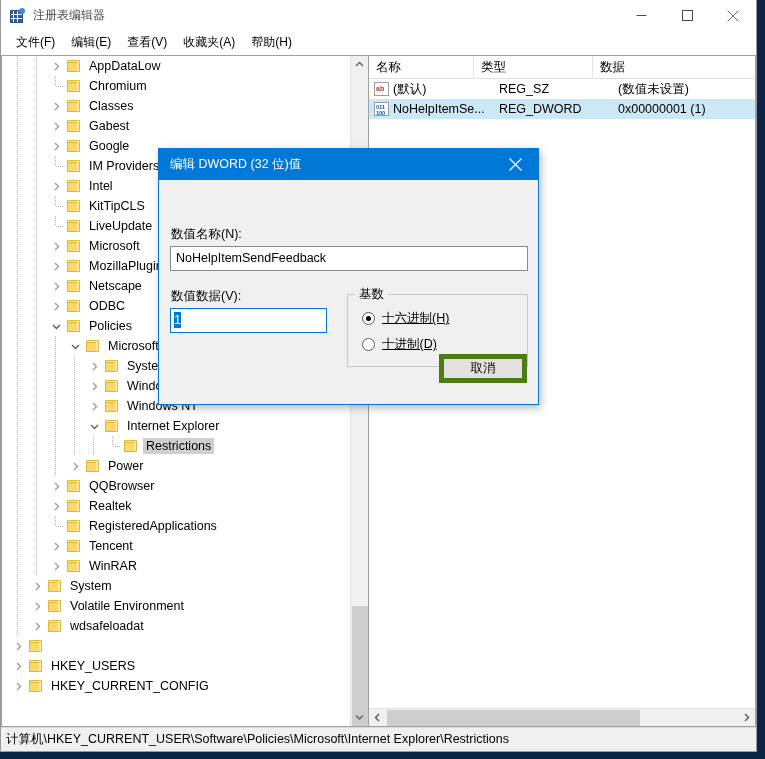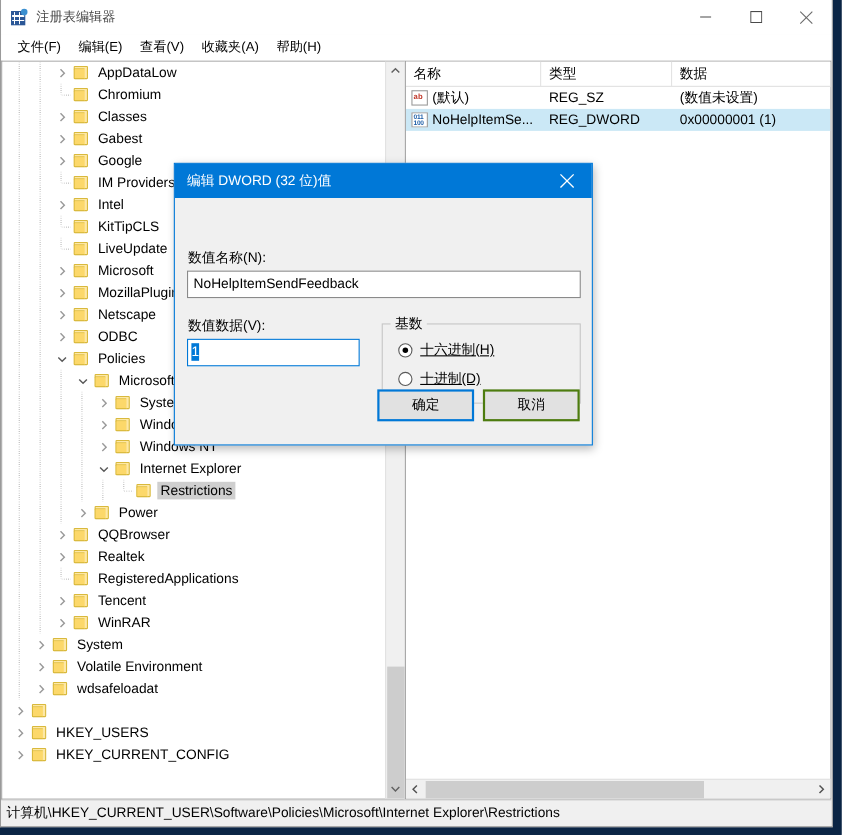--- a/index.html
+++ b/index.html
@@ -418,21 +418,21 @@
     position: absolute;
     left: 3px; top: 3px;
     width: 5px; height: 5px;
     border-radius: 50%;
     background: #000000;
   }
   .dlg-btn {
     position: absolute;
     height: 29px;
     background: #e1e1e1;
-    border: 2px solid #4d7c0f;
+    border: 5px solid #4d7c0f;
     font-size: 12.5px;
     color: #000;
     display: flex;
     align-items: center;
     justify-content: center;
   }
   #btn-ok {
     left: 342px; top: 354px;
     width: 88px;
     border: 2px solid #0078d7;
@@ -1003,21 +1003,21 @@
         <div class="sb-arrow sb-down">
           <svg width="9" height="7" viewBox="0 0 9 7">
               <polyline points="1,1.5 4.5,5 8,1.5" fill="none" stroke="#606060" stroke-width="1.3"></polyline>
             </svg>
         </div>
       </div>
     </div>
 
     <div id="list-pane">
       <div id="list-header">
-        <div class="lh-cell" style="width:123px">名称</div>
+        <div class="lh-cell" style="width:105px">名称</div>
         <div class="lh-cell" style="width:119px">类型</div>
         <div class="lh-cell" style="flex:1 1 auto">数据</div>
       </div>
 
       <div class="list-row">
         <div class="lr-name">
           <span class="val-icon sz">
             <span>ab</span>
           </span>
           <span>(默认)</span>
@@ -1082,16 +1082,15 @@
         <span class="radio-mark on"></span>
         <span>十六进制(H)</span>
       </div>
       <div class="radio-row" id="radio-dec">
         <span class="radio-mark"></span>
         <span>十进制(D)</span>
       </div>
     </div>
   </div>
 
-  <div class="dlg-btn" id="btn-ok" style="z-index:60">确定</div>
   <div class="dlg-btn" id="btn-cancel" style="z-index:60">取消</div>
 
 </div>
 
 </body></html>

